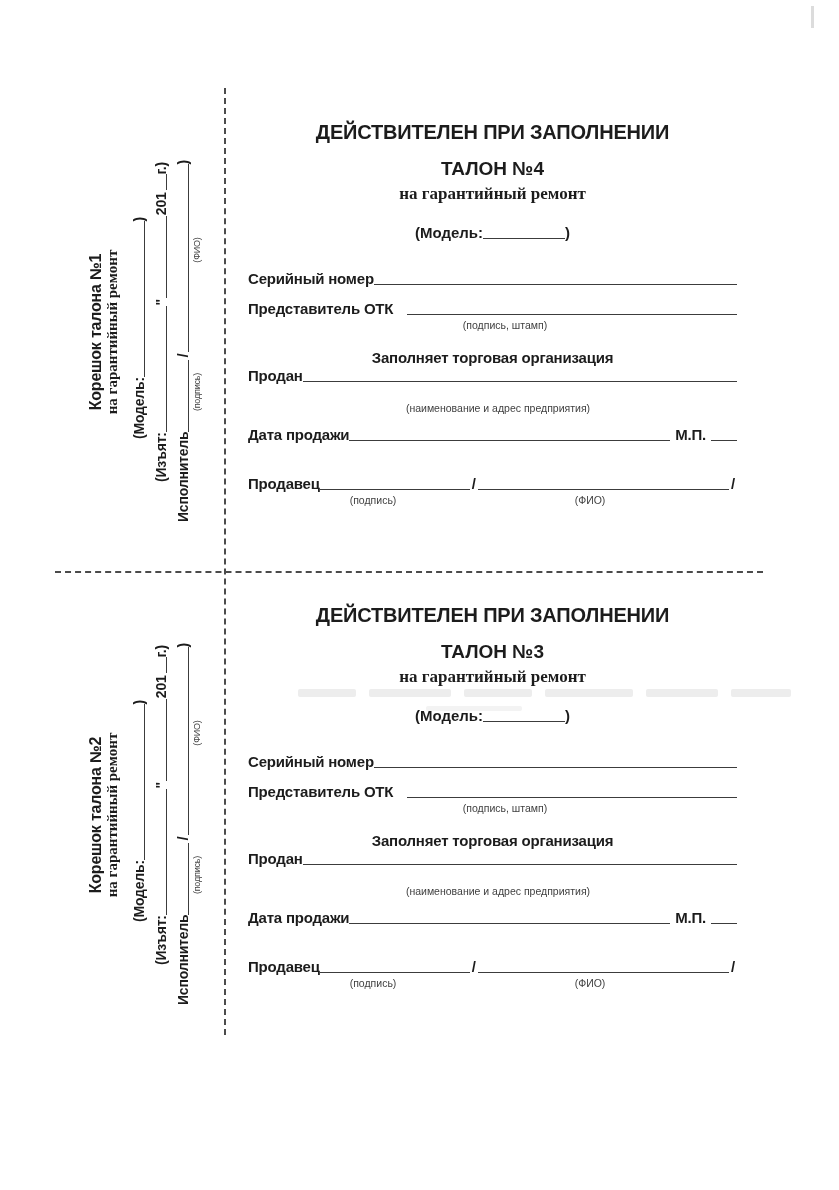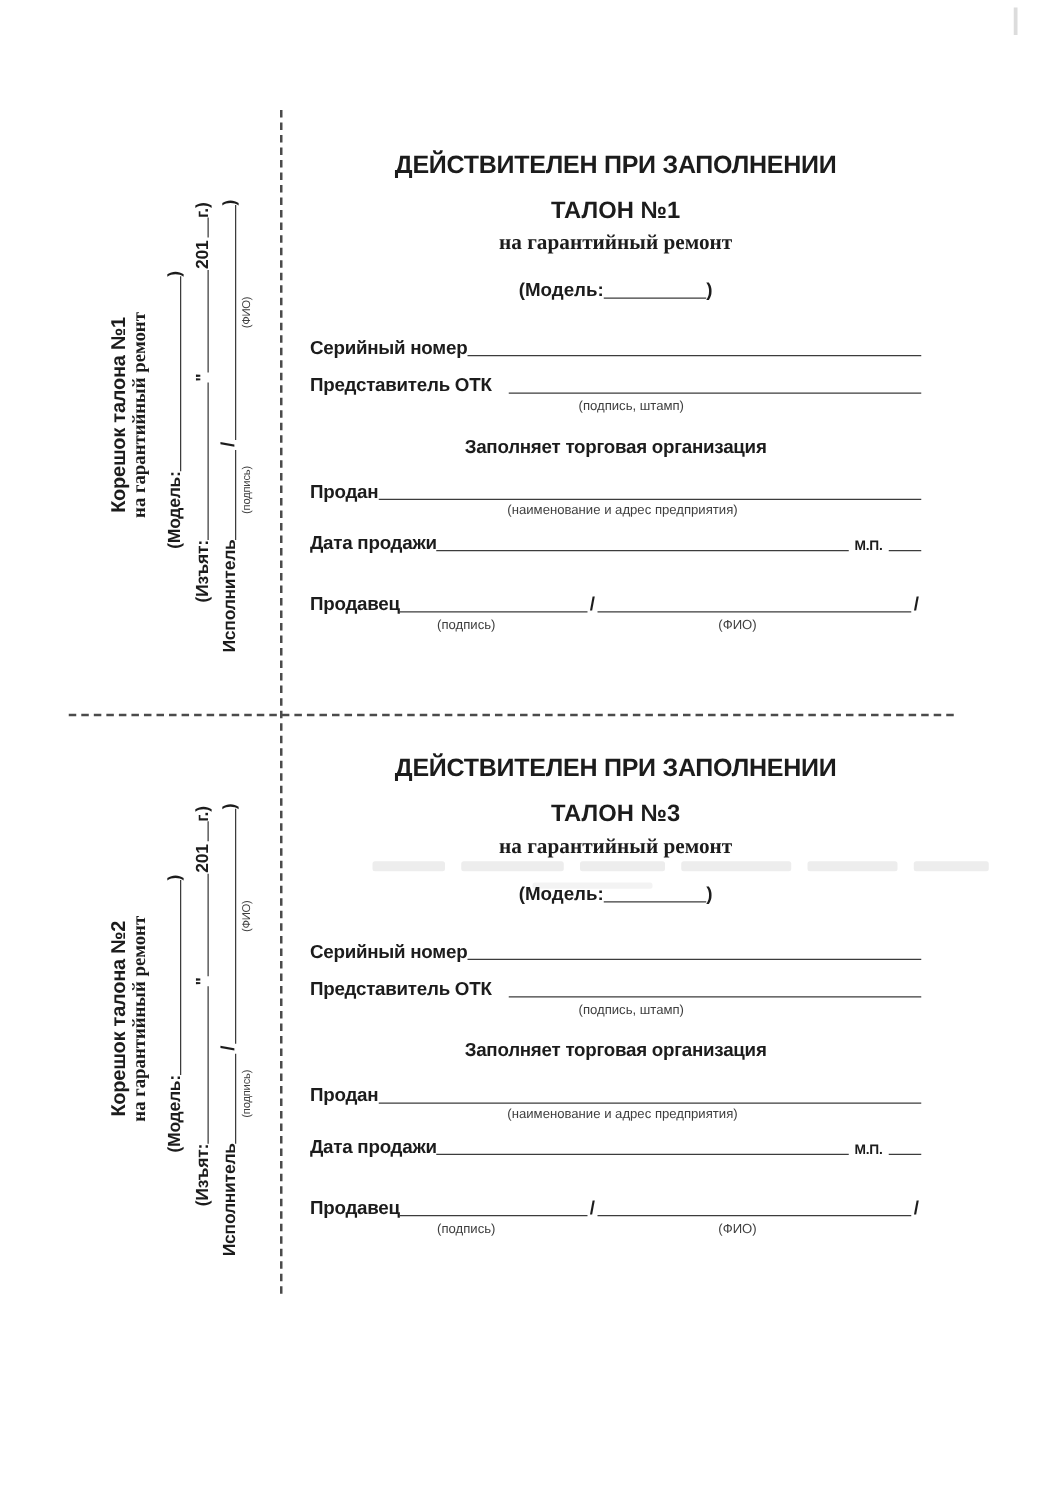--- a/index.html
+++ b/index.html
@@ -18,26 +18,26 @@
   .v-title{top:121px;font-size:20px;font-weight:700;text-align:center;letter-spacing:-0.2px;}
   .c-title{top:158px;font-size:19px;font-weight:700;text-align:center;}
   .c-sub{top:184px;font-family:"Liberation Serif",serif;font-size:17px;font-weight:700;text-align:center;}
   .model-row{top:224px;display:flex;justify-content:center;align-items:flex-end;font-size:15px;font-weight:700;}
   .model-row .fill{flex:0 0 82px;}
   .field{display:flex;align-items:flex-end;font-size:15px;font-weight:700;letter-spacing:-0.2px;height:20px;}
   .fill{flex:1;border-bottom:1.6px solid #3c3c3c;height:2px;margin-bottom:2px;}
   .fill.short{flex:0 0 26px;}
   .f-serial{top:267px;}
   .f-otk{top:297px;gap:14px;}
-  .f-sold{top:382px;}
+  .f-sold{top:364px;}
   .f-date{top:423px;}
   .f-seller{top:472px;}
   .f-seller .fill.first{flex:0 0 150px;}
   .slash{font-weight:700;font-size:15px;padding:0 2px;}
-  .mp{font-weight:700;font-size:11px;padding:0 5px;}
+  .mp{font-weight:700;font-size:15px;padding:0 5px;}
   .caption{position:absolute;font-size:10.5px;font-weight:400;color:#3f3f3f;white-space:nowrap;transform:translateX(-50%);}
   .cap-otk{top:319px;left:239px;padding-left:36px;}
   .cap-sold{top:402px;left:250px;}
   .cap-sig{top:494px;left:125px;}
   .cap-fio{top:494px;left:342px;}
   .section{top:349px;font-size:15px;font-weight:700;text-align:center;letter-spacing:-0.2px;}
 
   
   .stub{position:absolute;left:-40px;top:269px;width:380px;height:126px;transform:rotate(-90deg);}
   .stub-title{font-size:16px;font-weight:700;text-align:center;letter-spacing:-0.2px;}
@@ -96,21 +96,21 @@
         <span class="slash">/</span>
         <span class="fill" style="flex:1"></span>
         <span>)</span>
         <span class="stub-cap sig">(подпись)</span>
         <span class="stub-cap fio">(ФИО)</span>
       </div>
     </div>
 
     <div class="main">
       <div class="abs v-title">ДЕЙСТВИТЕЛЕН ПРИ ЗАПОЛНЕНИИ</div>
-      <div class="abs c-title">ТАЛОН №1</div>
+      <div class="abs c-title">ТАЛОН №4</div>
       <div class="abs c-sub">на гарантийный ремонт</div>
 
       <div class="abs model-row">
         <span>(Модель:</span>
         <span class="fill"></span>
         <span>)</span>
       </div>
 
       <div class="abs field f-serial">
         <span>Серийный номер</span>

